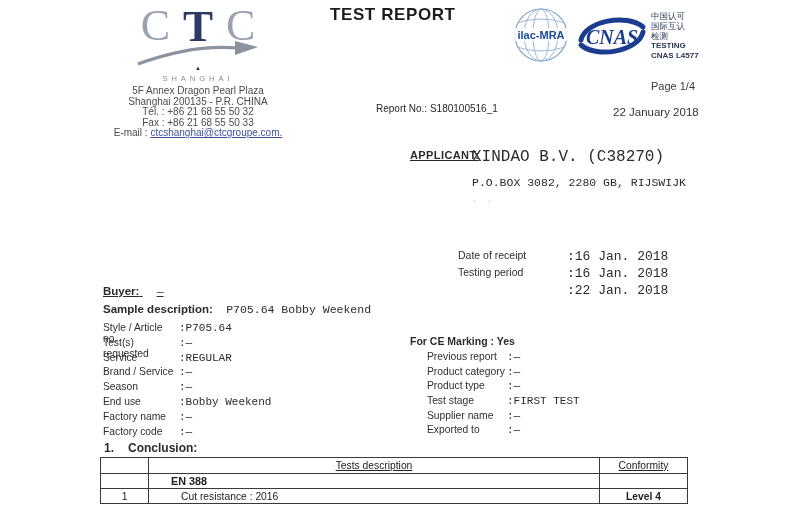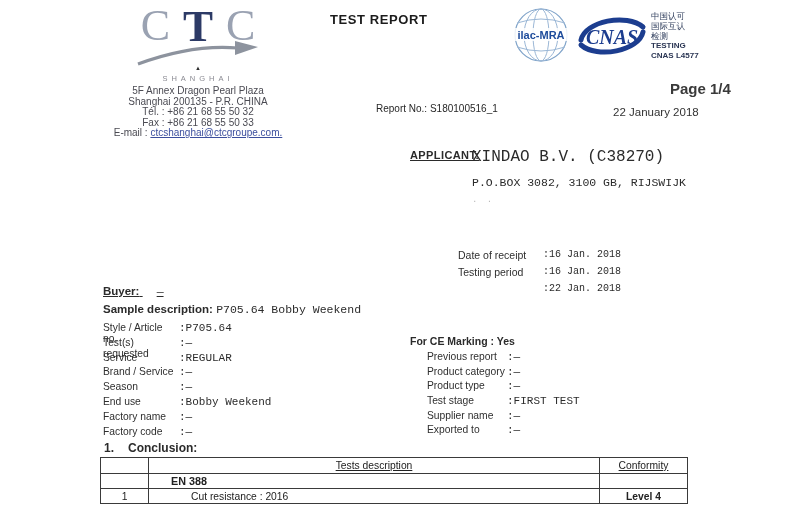--- a/index.html
+++ b/index.html
@@ -26,49 +26,49 @@
   .ctc-tri { position:absolute; left:0; top:61px; width:100%; text-align:center;
     font-size:6px; color:#2b2b2b; }
   .ctc-city { position:absolute; left:0; top:70px; width:100%; text-align:center;
     font-size:7.5px; letter-spacing:4px; color:#8a8a92; }
 
   .address { left:40px; top:86px; width:316px; text-align:center;
     font-size:10px; line-height:10.5px; color:#4a4a52; }
   .address .email-link { color:#3c4f9e; text-decoration:underline; }
 
   
-  .title { left:330px; top:12px; width:180px; font-size:13px; font-weight:bold;
+  .title { left:330px; top:5px; width:180px; font-size:17px; font-weight:bold;
     letter-spacing:0.6px; color:#1c1c1c; }
   .ilac { left:512px; top:6px; }
   .cnas { left:577px; top:13px; }
   .cnas-text { left:651px; top:11px; font-size:8.5px; line-height:10px; color:#33415f; }
   .cnas-text .en { font-weight:bold; color:#2b3654; font-size:8px; }
-  .page-num { left:670px; top:80px; font-size:15px; color:#3a3a3a;font-weight:bold; }
+  .page-num { left:651px; top:80px; font-size:11px; color:#3a3a3a; }
 
   
   .report-no { left:376px; top:103px; font-size:10px; color:#272727; }
   .issue-date { left:613px; top:106px; font-size:11.5px; color:#333; }
   .applicant-label { left:410px; top:149px; font-size:11px; font-weight:bold;
     text-decoration:underline; letter-spacing:0.4px; }
   .applicant-name { left:472px; top:148px; font-size:16px; }
   .applicant-addr { left:472px; top:176px; font-size:11.5px; }
   .applicant-note { left:472px; top:195px; font-size:9px; color:#b9b9b9; letter-spacing:2px; }
 
   .dates { left:458px; top:249px; }
   .date-row { display:flex; height:17px; align-items:flex-start; }
   .date-label { width:85px; font-size:10.5px; color:#2f2f2f; }
-  .date-value { font-size:10px; }
+  .date-value { font-size:13px;margin-left:24px; }
 
   
   .buyer { left:103px; top:285px; font-size:11.5px;text-decoration:underline; }
   .buyer .lbl { font-weight:bold; }
   .buyer .val { margin-left:14px; font-size:11.5px; }
   .sample-desc { left:103px; top:303px; font-size:11.5px; }
   .sample-desc .lbl { font-weight:bold; }
-  .sample-desc .val { font-size:11.5px; }
+  .sample-desc .val { margin-left:10px; font-size:11.5px; }
 
   .fields-left { left:103px; top:322px; }
   .fields-left .f-row { display:flex; height:14.8px; }
   .fields-left .f-label { width:76px; font-size:10.3px; color:#2f2f2f; }
   .fields-left .f-value { font-size:11px; }
 
   .ce-marking { left:410px; top:335px; font-size:10.5px; font-weight:bold; }
   .fields-right { left:410px; top:351px; }
   .fields-right .f-row { display:flex; height:14.7px;margin-left:17px; }
   .fields-right .f-label { width:80px; font-size:10.3px; color:#2f2f2f; }
@@ -77,21 +77,21 @@
   
   .conclusion-heading { left:104px; top:441px; font-size:12px; font-weight:bold; }
   .conclusion-heading .num { margin-right:14px; }
 
   table.concl { position:absolute; left:100px; top:457px; width:587px;
     border-collapse:collapse; table-layout:fixed; }
   table.concl td { border:1px solid #3a3a3a; font-size:10.3px; color:#222;
     padding:1px 4px; height:15px; vertical-align:middle; overflow:hidden; }
   table.concl .head td { height:16px; }
   table.concl .group td { height:13px; }
-  table.concl .ind { padding-left:42px; }
+  table.concl .ind { padding-left:32px; }
   table.concl .grp-lbl { font-weight:bold; font-size:10.8px; padding-left:22px; }
 </style>
 </head>
 <body>
 
 <div class="page">
 
   <div class="abs ctc-logo">
     <div class="ctc-letters">
       <span class="ctc-c">C</span>
@@ -144,21 +144,21 @@
     <div class="en">CNAS L4577</div>
   </div>
 
   <div class="abs page-num">Page 1/4</div>
 
   <div class="abs report-no">Report No.: S180100516_1</div>
   <div class="abs issue-date">22 January 2018</div>
 
   <div class="abs applicant-label">APPLICANT:</div>
   <div class="abs applicant-name mono">XINDAO B.V.  (C38270)</div>
-  <div class="abs applicant-addr mono">P.O.BOX 3082, 3100 GB, RIJSWIJK</div>
+  <div class="abs applicant-addr mono">P.O.BOX 3082, 2280 GB, RIJSWIJK</div>
   <div class="abs applicant-note mono">. .</div>
 
   <div class="abs dates">
     <div class="date-row">
       <span class="date-label">Date of receipt</span>
       <span class="date-value mono">:16 Jan. 2018</span>
     </div>
     <div class="date-row">
       <span class="date-label">Testing period</span>
       <span class="date-value mono">:16 Jan. 2018</span>

